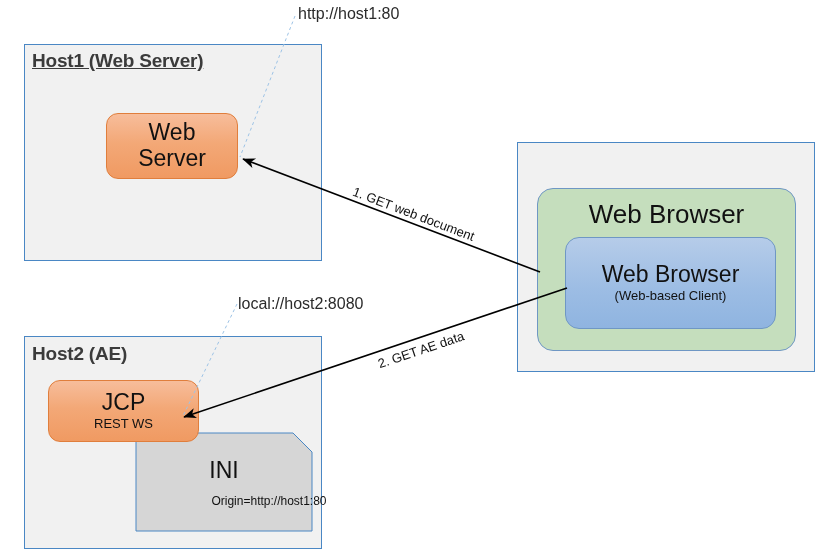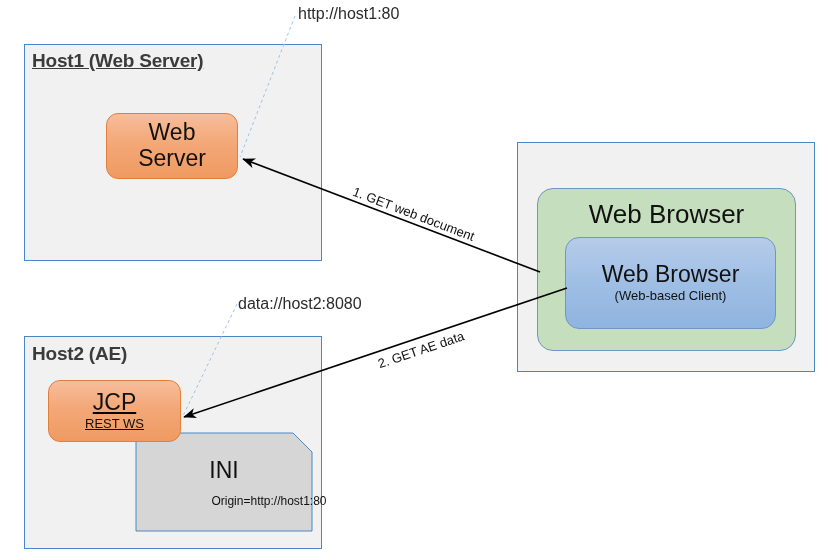--- a/index.html
+++ b/index.html
@@ -125,21 +125,21 @@
 
   <div class="host-box" style="left:24px; top:336px; width:298px; height:213px;"></div>
   <div class="host-title" style="left:32px; top:343px;">Host2 (AE)</div>
 
   <svg class="layer" aria-hidden="true">
     <polygon points="136,433 293,433 312,452 312,531 136,531" fill="#d6d6d6" stroke="#4a87c4" stroke-width="1"></polygon>
   </svg>
   <div class="ini-label-main" style="left:136px; top:457px; width:176px;">INI</div>
   <div class="ini-label-sub" style="left:136px; top:494px; width:176px;padding-left:45px;">Origin=http://host1:80</div>
 
-  <div class="rounded-node orange-node" style="left:48px; top:380px; width:133px; height:62px;text-decoration:underline;">
+  <div class="rounded-node orange-node" style="left:48px; top:380px; width:151px; height:62px;">
     <span class="node-main">JCP</span>
     <span class="node-sub">REST WS</span>
   </div>
 
   <div class="host-box" style="left:517px; top:142px; width:298px; height:230px;"></div>
 
   <div class="rounded-node green-node" style="left:537px; top:188px; width:259px; height:163px;">
     <span class="browser-label">Web Browser</span>
   </div>
 
@@ -158,18 +158,18 @@
     <line x1="295" y1="16" x2="240" y2="157" stroke="#9dc3e6" stroke-width="1" stroke-dasharray="3,3"></line>
 
     <line x1="237" y1="304" x2="183" y2="416" stroke="#9dc3e6" stroke-width="1" stroke-dasharray="3,3"></line>
 
     <line x1="540" y1="272" x2="243" y2="159" stroke="#000000" stroke-width="1.6" marker-end="url(#head)"></line>
 
     <line x1="567" y1="288" x2="184" y2="417" stroke="#000000" stroke-width="1.6" marker-end="url(#head)"></line>
   </svg>
 
   <div class="url-label" style="left:298px; top:5px;">http://host1:80</div>
-  <div class="url-label" style="left:238px; top:295px;">data://host2:8080</div>
+  <div class="url-label" style="left:238px; top:295px;">local://host2:8080</div>
 
   <div class="arrow-label" style="left:356px; top:184px; transform: rotate(20.8deg);">1. GET web document</div>
   <div class="arrow-label" style="left:376px; top:357px; transform: rotate(-18.6deg);">2. GET AE data</div>
 
 </div>
 
 </body></html>

